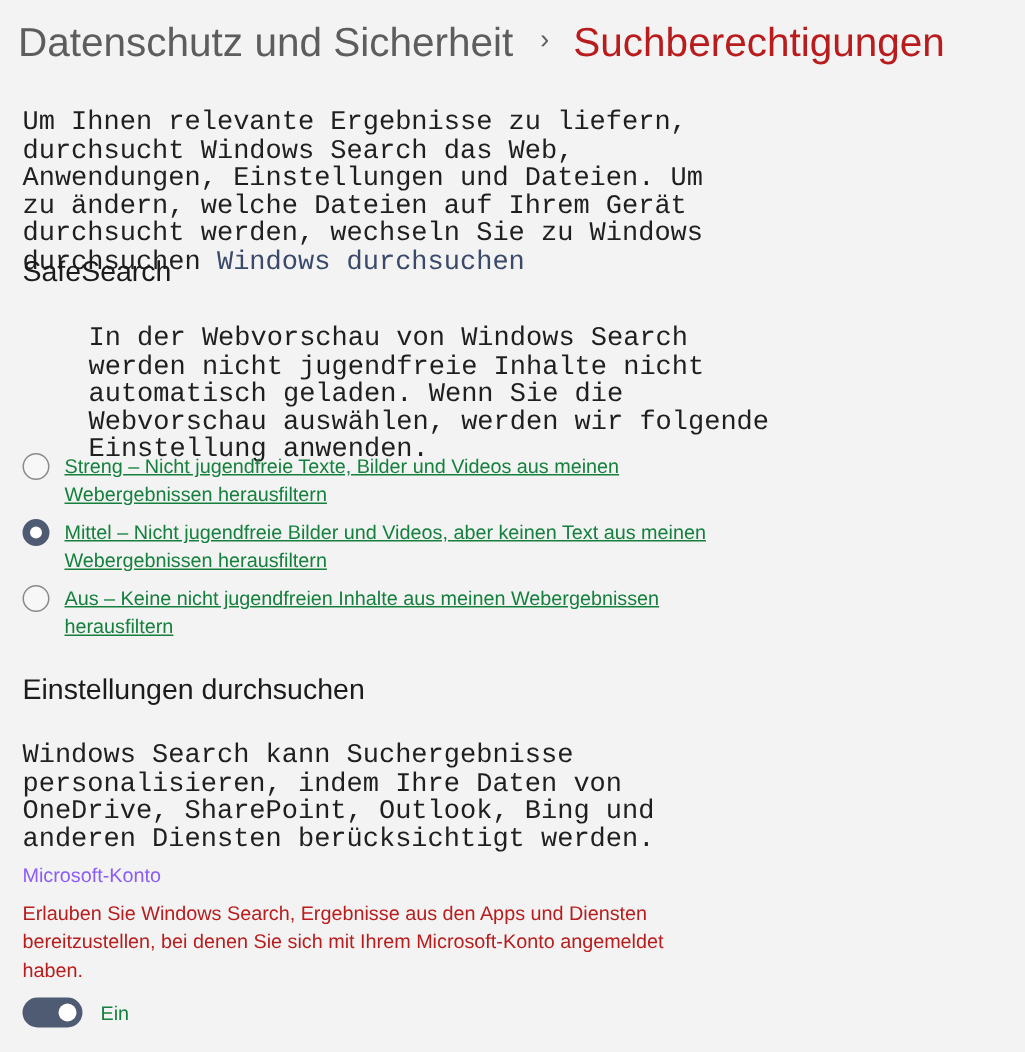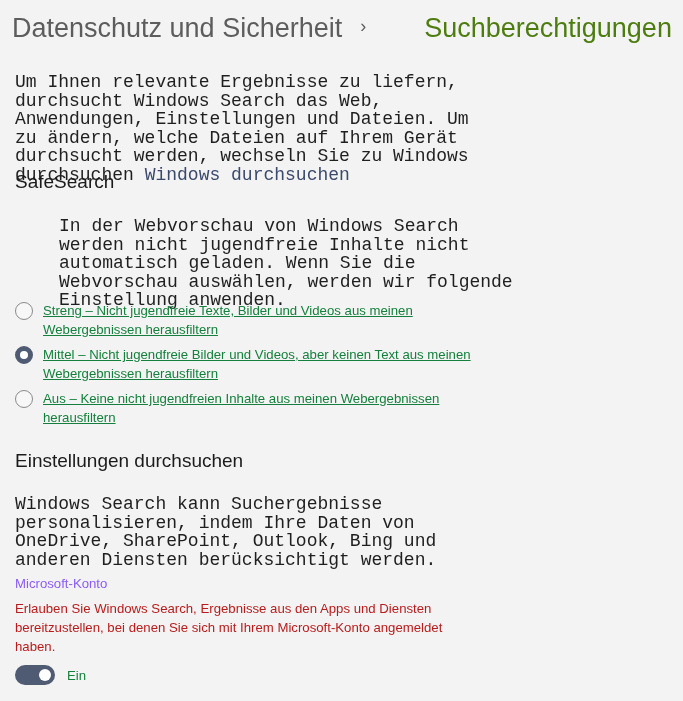--- a/index.html
+++ b/index.html
@@ -10,21 +10,21 @@
     color:#1b1b1b;
     position:relative;
   }
   .header {
     position:absolute; left:12px; top:10px;
     display:flex; align-items:flex-start; white-space:nowrap;
     font-size:27px; line-height:36px;
   }
   .crumb-parent { color:#5d5d5d; }
   .crumb-sep { color:#5d5d5d; font-size:18px; margin:0 16px 0 18px; position:relative; top:-2px; }
-  .crumb-current { color:#4d7c0f;margin-left:42px; }
+  .crumb-current { color:#b91c1c; }
   .para {
     position:absolute; left:15px; width:460px;
     font-size:18px; line-height:18.6px; color:#1f1f1f;font-family:Liberation Mono, monospace;
   }
   .link { color:#3b4a6b; cursor:pointer; }
   .section-title {
     position:absolute; left:15px;
     font-size:19px; font-weight:normal; color:#1b1b1b; line-height:24px;
   }
   .radio-row {

